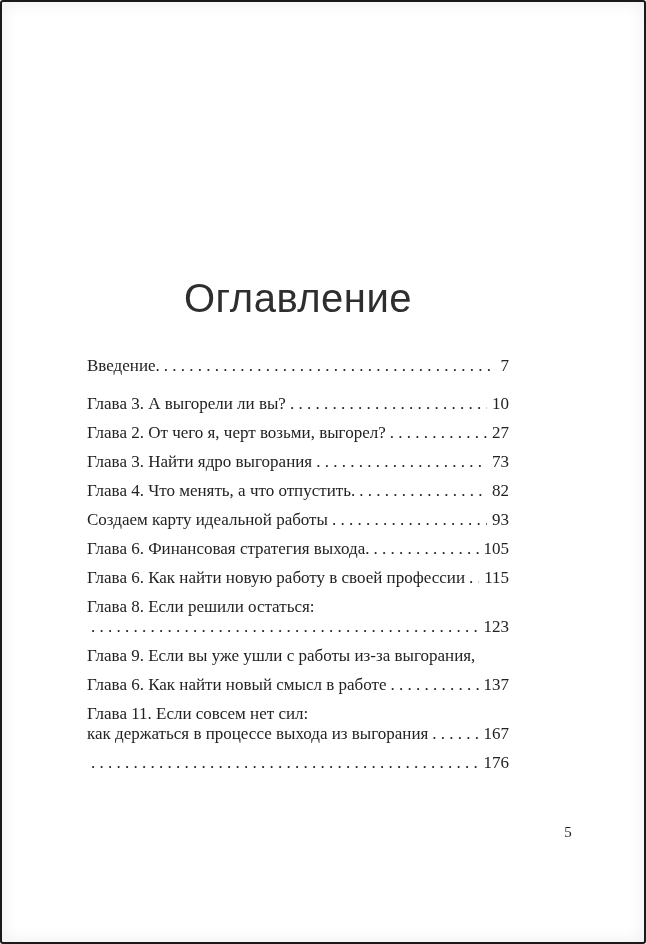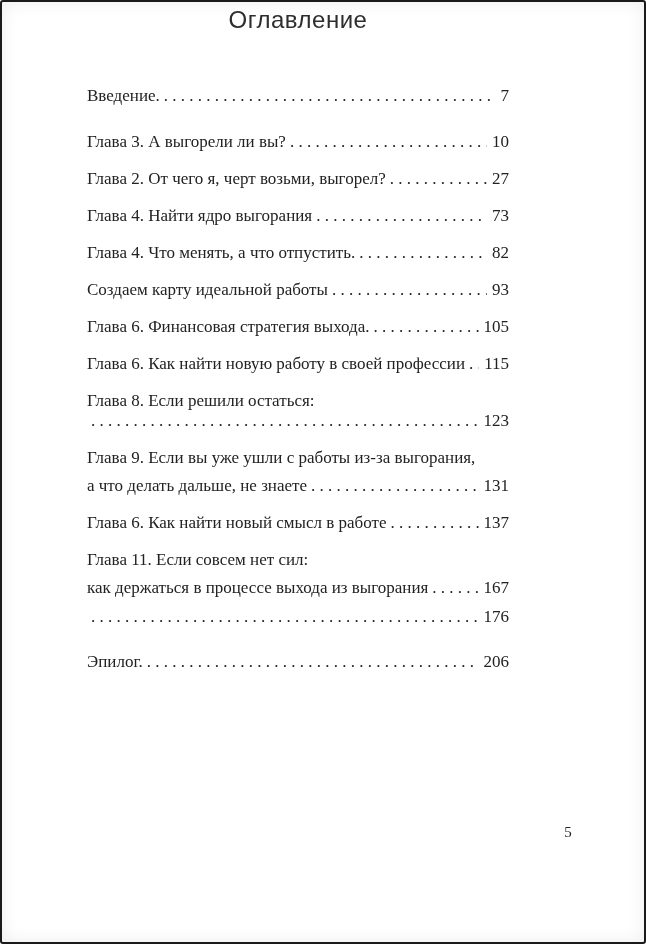--- a/index.html
+++ b/index.html
@@ -16,42 +16,43 @@
     font-family: "Liberation Serif", "DejaVu Serif", serif;
     color: #222222;
   }
   .content {
     position: absolute;
     left: 85px;
     top: 0;
     width: 422px;
   }
   .toc-title {
+    margin-top: 278px;
     text-align: center;
     font-family: "Liberation Sans", "DejaVu Sans", sans-serif;
     font-weight: 400;
-    font-size: 24px;
+    font-size: 40px;
     line-height: 36px;
     letter-spacing: 0.5px;
     color: #2e2e2e;
   }
   .toc {
     margin-top: 40px;
     font-size: 17px;
     line-height: 20px;
   }
   .entry { margin-bottom: 9px; }
   .entry.gap-after { margin-bottom: 18px; }
   .entry.gap-before { margin-top: 17px; }
   .line {
     display: flex;
     align-items: baseline;
     white-space: nowrap;
   }
-  .lbl { flex: 0 0 auto; margin-top: 8px; }
+  .lbl { flex: 0 0 auto; }
   .leader {
     flex: 1 1 auto;
     min-width: 0;
     overflow: hidden;
     margin-left: 4px;
   }
   .leader::after {
     content: ". . . . . . . . . . . . . . . . . . . . . . . . . . . . . . . . . . . . . . . . . . . . . . . . . . . . . . . . . . . .";
     white-space: nowrap;
   }
@@ -99,21 +100,21 @@
       <div class="entry">
         <div class="line">
           <span class="lbl">Глава 2. От чего я, черт возьми, выгорел?</span>
           <span class="leader"></span>
           <span class="pg">27</span>
         </div>
       </div>
 
       <div class="entry">
         <div class="line">
-          <span class="lbl">Глава 4. Найти ядро выгорания</span>
+          <span class="lbl">Глава 3. Найти ядро выгорания</span>
           <span class="leader"></span>
           <span class="pg">73</span>
         </div>
       </div>
 
       <div class="entry">
         <div class="line">
           <span class="lbl">Глава 4. Что менять, а что отпустить.</span>
           <span class="leader"></span>
           <span class="pg">82</span>
@@ -151,25 +152,20 @@
         <div class="line">
           <span class="leader"></span>
           <span class="pg">123</span>
         </div>
       </div>
 
       <div class="entry">
         <div class="line">
           <span class="lbl">Глава 9. Если вы уже ушли с работы из-за выгорания,</span>
         </div>
-        <div class="line">
-          <span class="lbl">а что делать дальше, не знаете</span>
-          <span class="leader"></span>
-          <span class="pg">131</span>
-        </div>
       </div>
 
       <div class="entry">
         <div class="line">
           <span class="lbl">Глава 6. Как найти новый смысл в работе</span>
           <span class="leader"></span>
           <span class="pg">137</span>
         </div>
       </div>
 
@@ -184,25 +180,18 @@
         </div>
       </div>
 
       <div class="entry">
         <div class="line">
           <span class="leader"></span>
           <span class="pg">176</span>
         </div>
       </div>
 
-      <div class="entry gap-before">
-        <div class="line">
-          <span class="lbl">Эпилог.</span>
-          <span class="leader"></span>
-          <span class="pg">206</span>
-        </div>
-      </div>
 
     </div>
   </div>
 
   <div class="folio">5</div>
 </div>
 
 </body></html>

